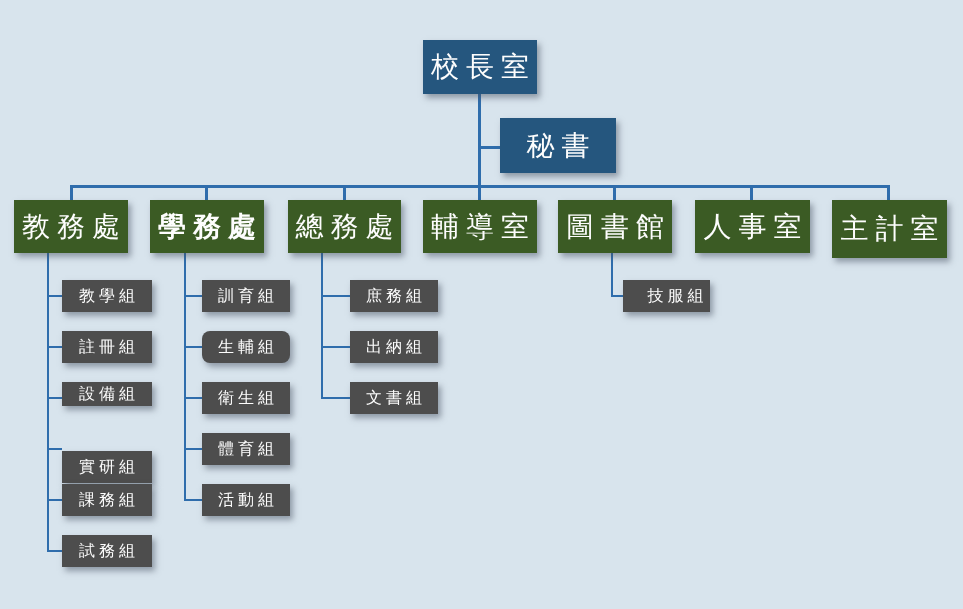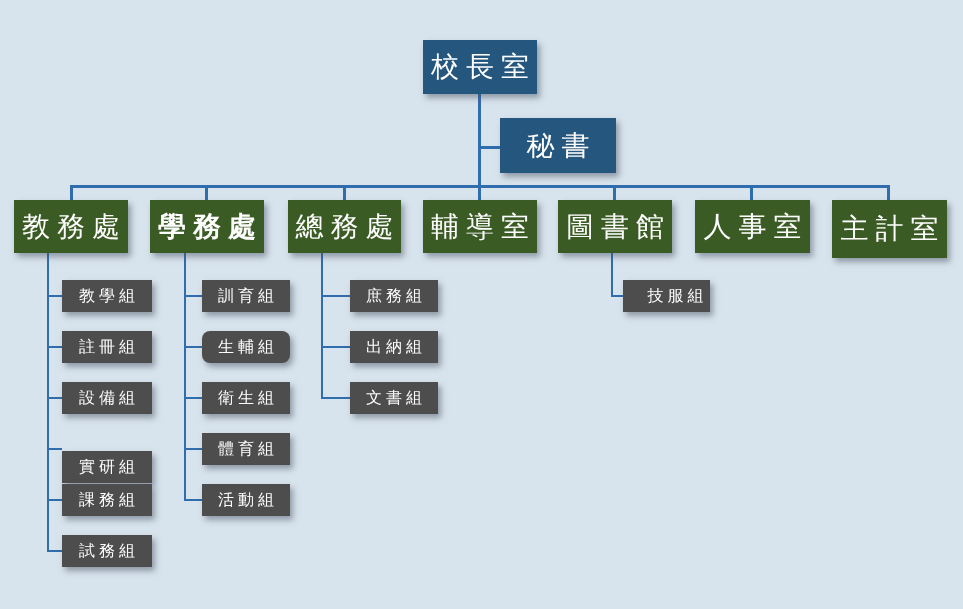--- a/index.html
+++ b/index.html
@@ -87,21 +87,21 @@
   <div class="box green lvl1" style="left:14px;  top:200px; width:114px; height:53px;">教務處</div>
   <div class="box green lvl1" style="left:150px; top:200px; width:114px; height:53px;font-weight:bold;">學務處</div>
   <div class="box green lvl1" style="left:288px; top:200px; width:113px; height:53px;">總務處</div>
   <div class="box green lvl1" style="left:423px; top:200px; width:114px; height:53px;">輔導室</div>
   <div class="box green lvl1" style="left:558px; top:200px; width:114px; height:53px;">圖書館</div>
   <div class="box green lvl1" style="left:695px; top:200px; width:115px; height:53px;">人事室</div>
   <div class="box green lvl1" style="left:832px; top:200px; width:115px; height:58px;">主計室</div>
 
   <div class="box gray child" style="left:62px; top:280px; width:90px; height:32px;">教學組</div>
   <div class="box gray child" style="left:62px; top:331px; width:90px; height:32px;">註冊組</div>
-  <div class="box gray child" style="left:62px; top:382px; width:90px; height:32px;text-align:right;">設備組</div>
+  <div class="box gray child" style="left:62px; top:382px; width:90px; height:24px;text-align:right;">設備組</div>
   <div class="box gray child" style="left:62px; top:451px; width:90px; height:32px;">實研組</div>
   <div class="box gray child" style="left:62px; top:484px; width:90px; height:32px;">課務組</div>
   <div class="box gray child" style="left:62px; top:535px; width:90px; height:32px;">試務組</div>
 
   <div class="box gray child" style="left:202px; top:280px; width:88px; height:32px;">訓育組</div>
   <div class="box gray child" style="left:202px; top:331px; width:88px; height:32px;border-radius:8px;">生輔組</div>
   <div class="box gray child" style="left:202px; top:382px; width:88px; height:32px;">衛生組</div>
   <div class="box gray child" style="left:202px; top:433px; width:88px; height:32px;">體育組</div>
   <div class="box gray child" style="left:202px; top:484px; width:88px; height:32px;">活動組</div>
 

